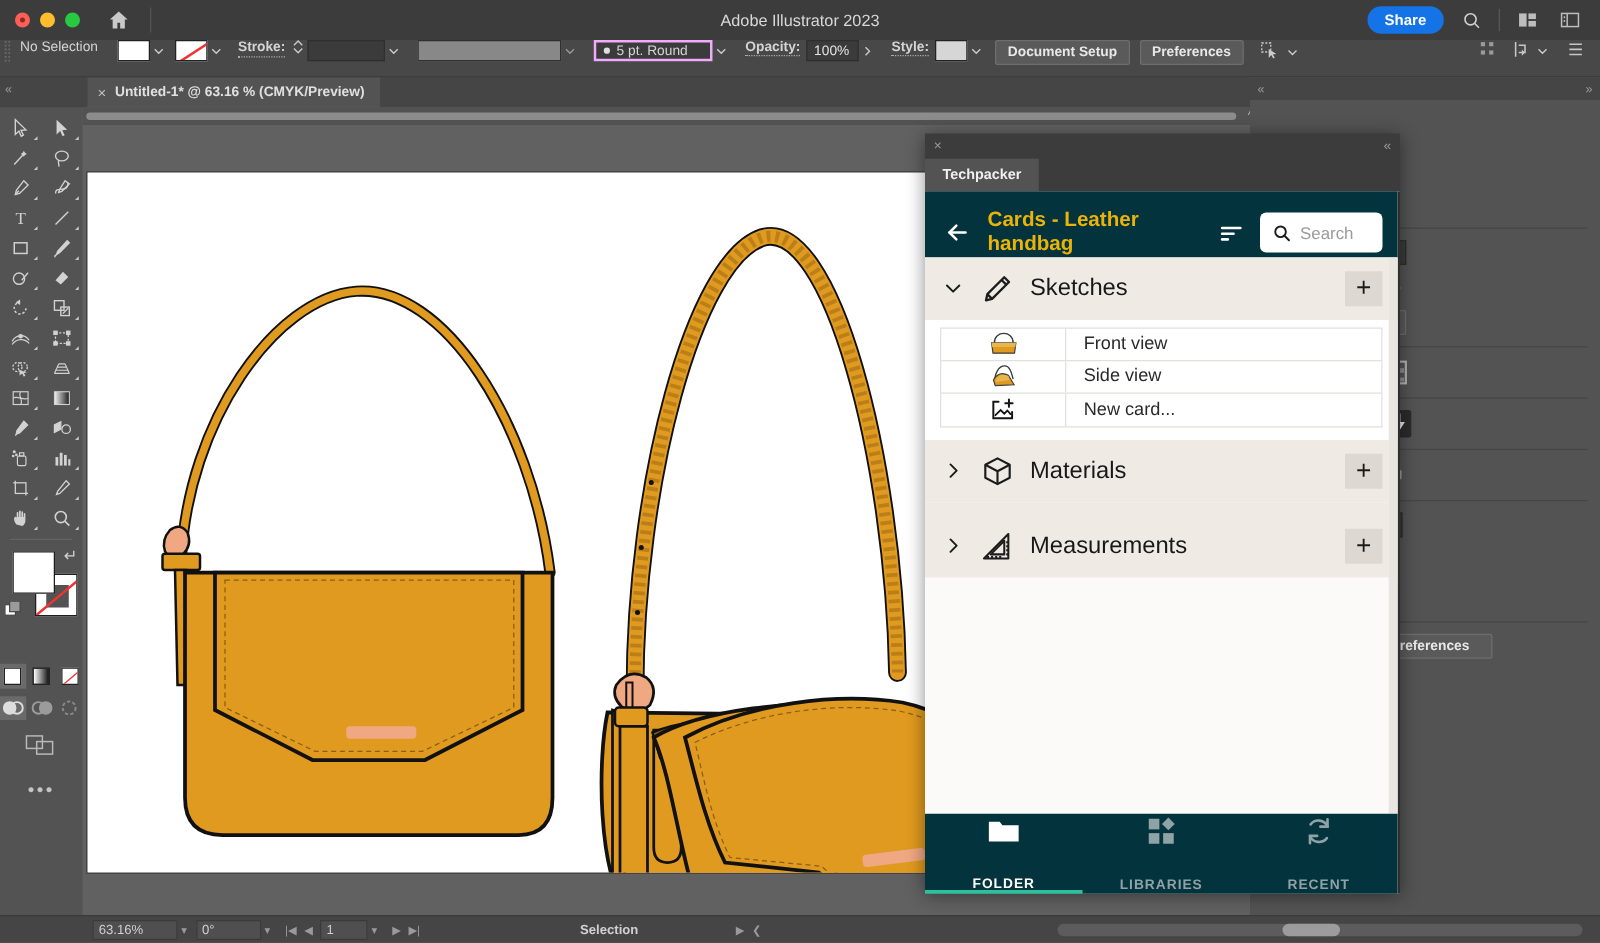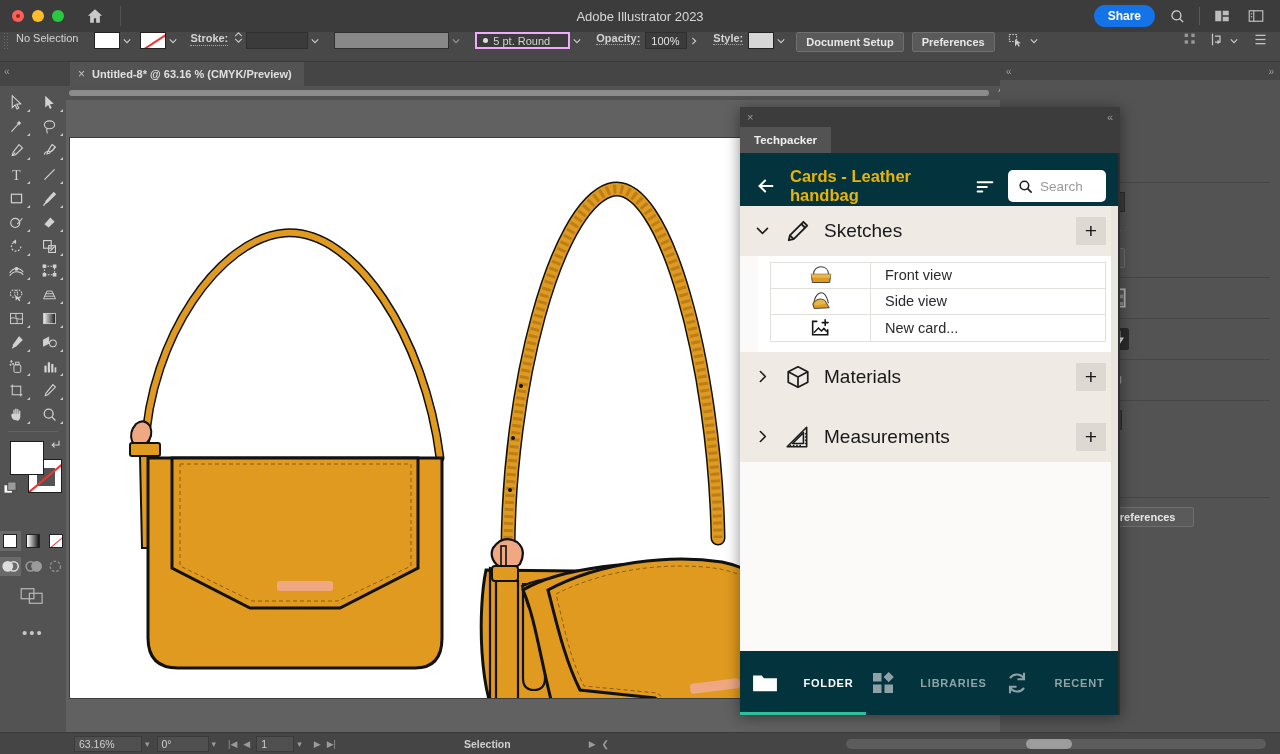--- a/index.html
+++ b/index.html
@@ -193,31 +193,31 @@
   .tp-scrollbar{ position:absolute; right:0; top:0; bottom:0; width:7px; background:#e9e6e1;}
   .tp-section {
     background:#efebe4; display:flex; align-items:center; gap:12px;
     padding:11px 12px; cursor:pointer;
   }
   .tp-chev { width:20px; display:flex; align-items:center; justify-content:center; cursor:pointer;}
   .tp-secicon { width:28px; display:flex; align-items:center; justify-content:center;}
   .tp-secname { flex:1; font-size:19px; color:#18181a; }
   .tp-plus { width:30px; height:28px; background:#ddd9d2; display:flex; align-items:center;
     justify-content:center; font-size:21px; color:#1a1a1a; cursor:pointer; line-height:1;}
-  .tp-cards { background:#fff; padding:6px 12px 10px 12px;margin-left:18px; }
+  .tp-cards { background:#fff; padding:6px 12px 10px 12px; }
   .tp-cardtable { border:1px solid #e2e0dc; }
   .tp-card { display:flex; align-items:stretch; border-bottom:1px solid #e2e0dc; cursor:pointer; height:26px;}
   .tp-card:last-child { border-bottom:none; }
   .tp-cardthumb { width:100px; display:flex; align-items:center; justify-content:center;
      border-right:1px solid #e2e0dc;}
   .tp-cardname { flex:1; display:flex; align-items:center; padding-left:14px;
      font-size:14.5px; color:#2a2a2a;}
   .tp-spacer { flex:1; background:#fbfaf8;}
   .tp-bottomnav { background:#03333c; height:64px; display:flex; align-items:stretch; position:relative;}
-  .tp-navitem { flex:1; display:flex; flex-direction:row; align-items:center;
+  .tp-navitem { flex:1; display:flex; flex-direction:column; align-items:center;
      justify-content:center; gap:25px; cursor:pointer; position:relative;}
   .tp-navitem span { font-size:11px; font-weight:bold; letter-spacing:.8px; color:#8fa3a7;}
   .tp-navitem.active span { color:#ffffff; }
   .tp-navitem.active::after { content:""; position:absolute; bottom:0; left:0; right:0;
      height:3px; background:#2fbf9d; }
 </style>
 </head>
 <body>
 
 <div id="app">
@@ -379,21 +379,21 @@
             <line x1="3" y1="14" x2="15" y2="14"></line>
           </svg>
       </div>
     </div>
   </div>
 
   <div class="tabbar">
     <div class="lcollapse">«</div>
     <div class="doc-tab">
       <span class="x">×</span>
-      <span>Untitled-8* @ 63.16 % (CMYK/Preview)</span>
+      <span>Untitled-1* @ 63.16 % (CMYK/Preview)</span>
     </div>
   </div>
 
   <div class="toolbar">
     <div class="tool-grid">
       <div class="tool corner">
         <svg viewBox="0 0 20 20">
             <path d="M5 2 L5 16 L8.4 12.8 L10.6 17.6 L12.6 16.6 L10.4 12 L15 11.6 Z" fill="none" stroke="#d2d2d2" stroke-width="1.3"></path>
           </svg>
         </div>

